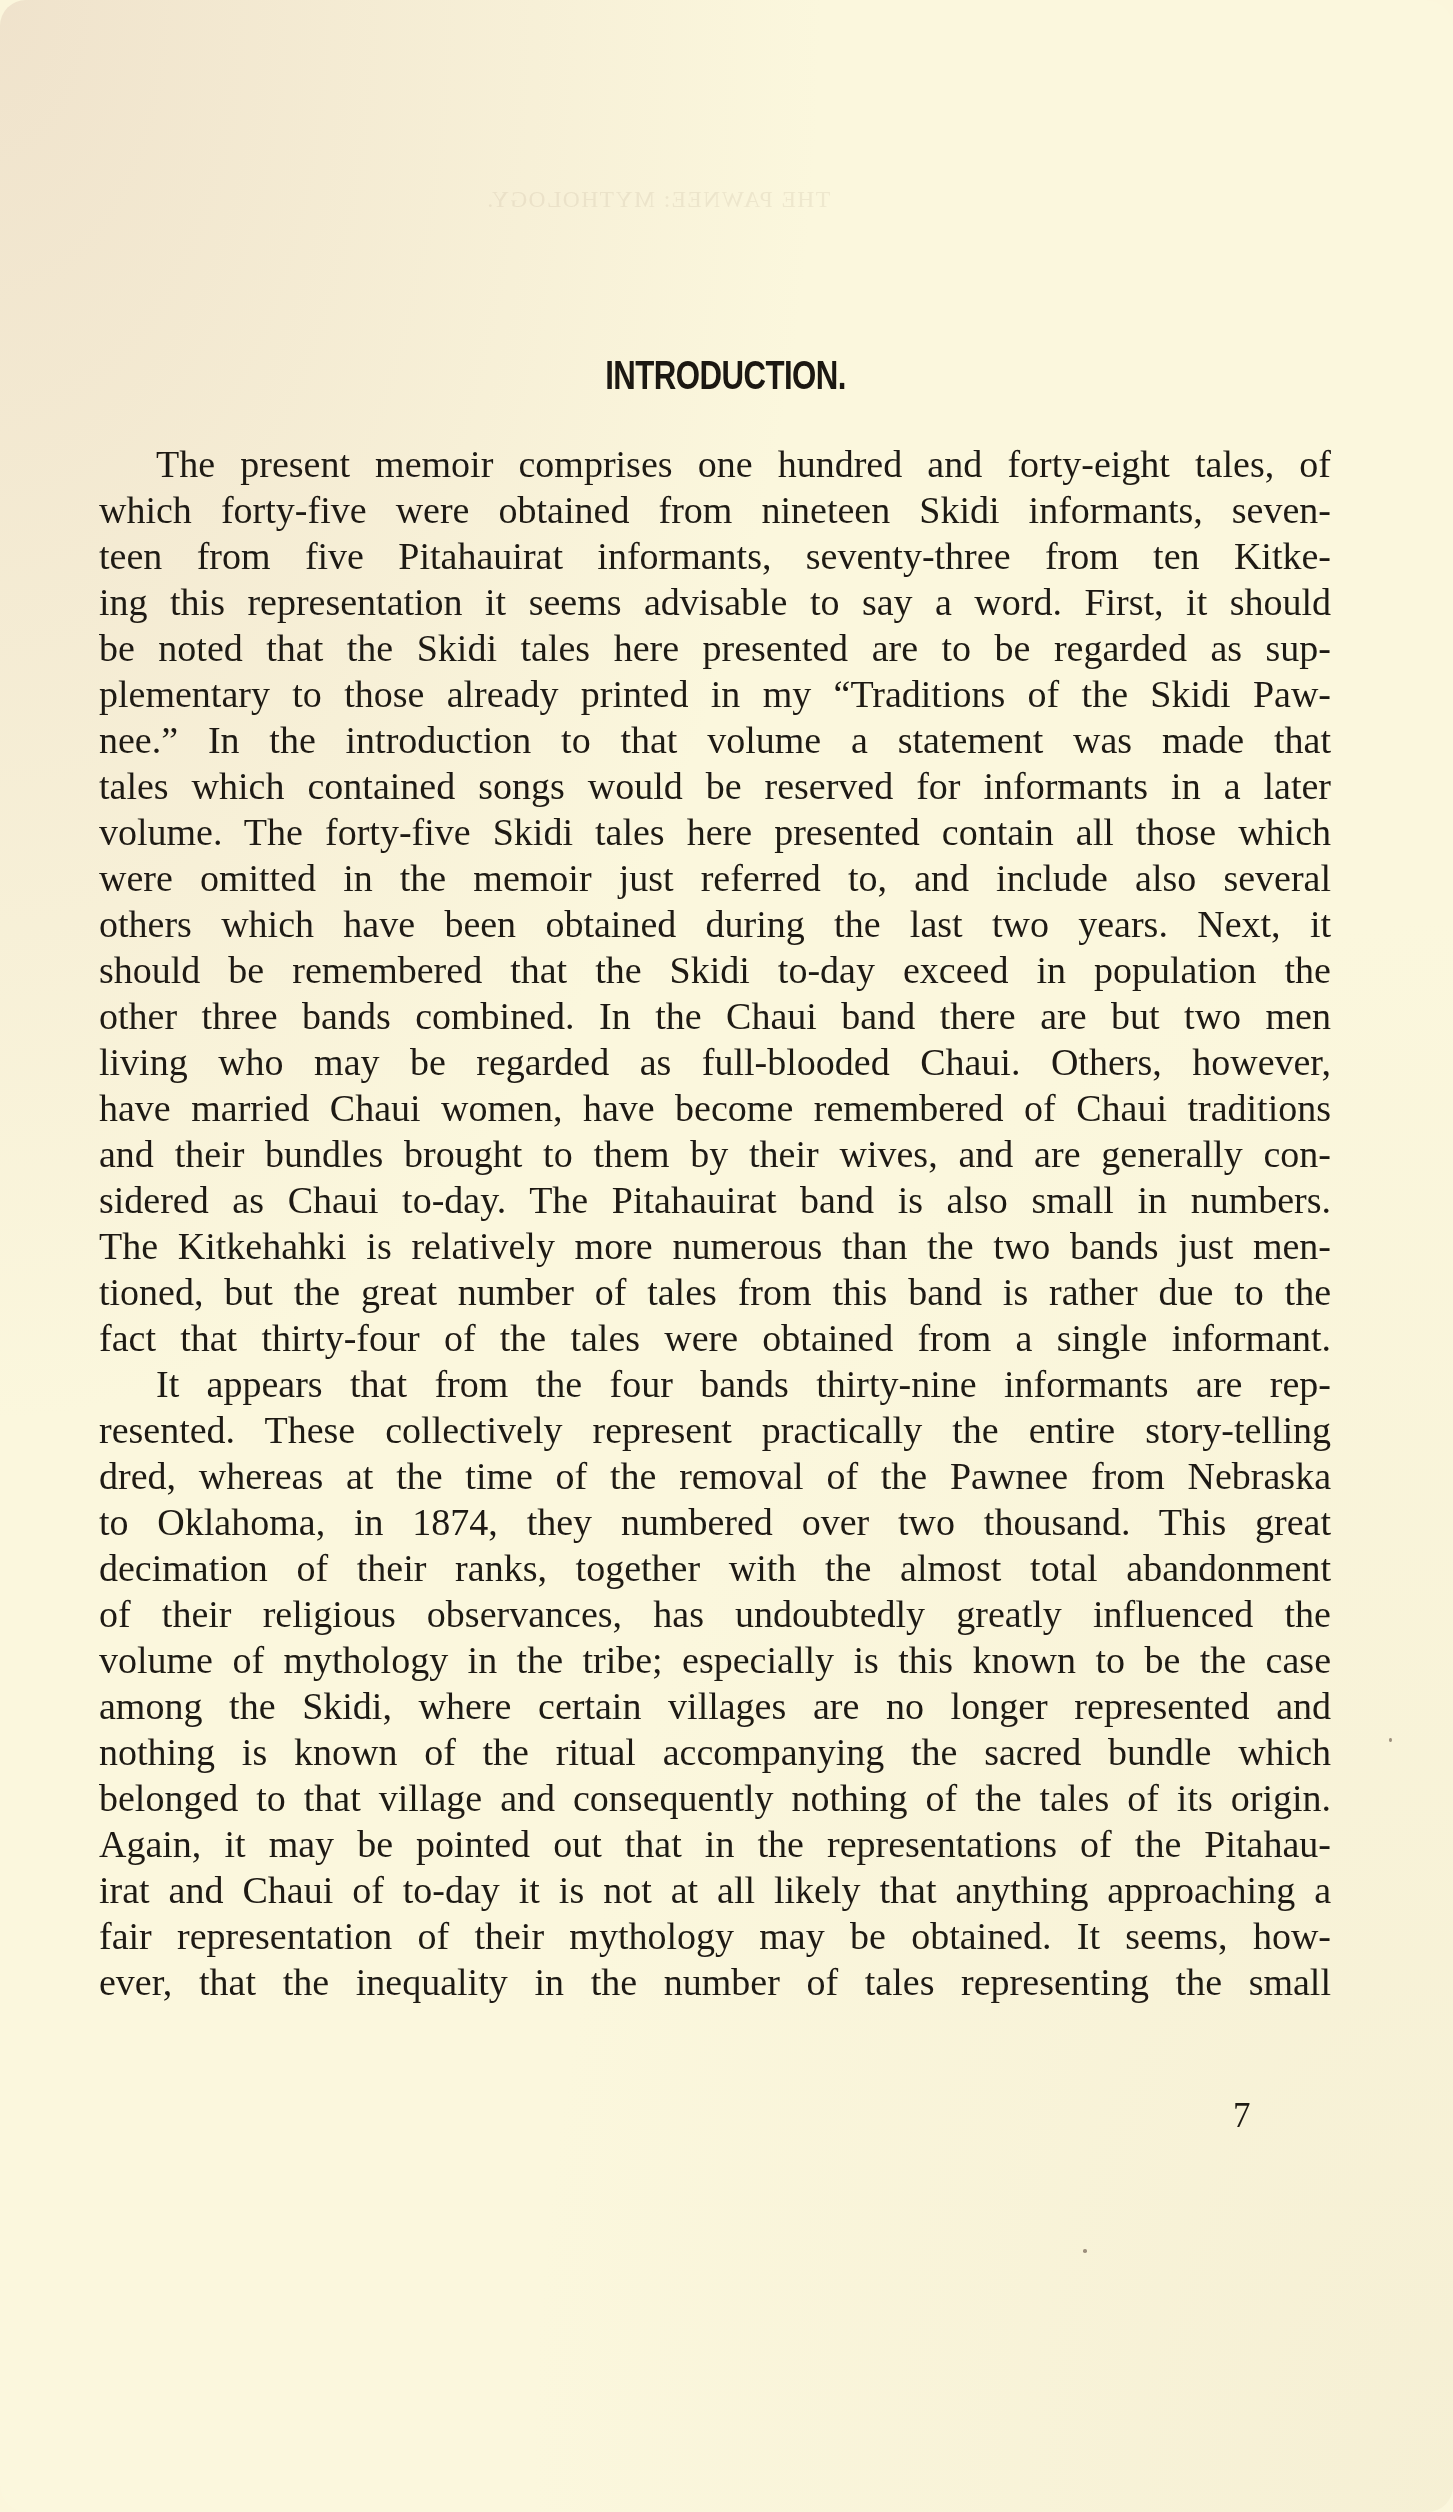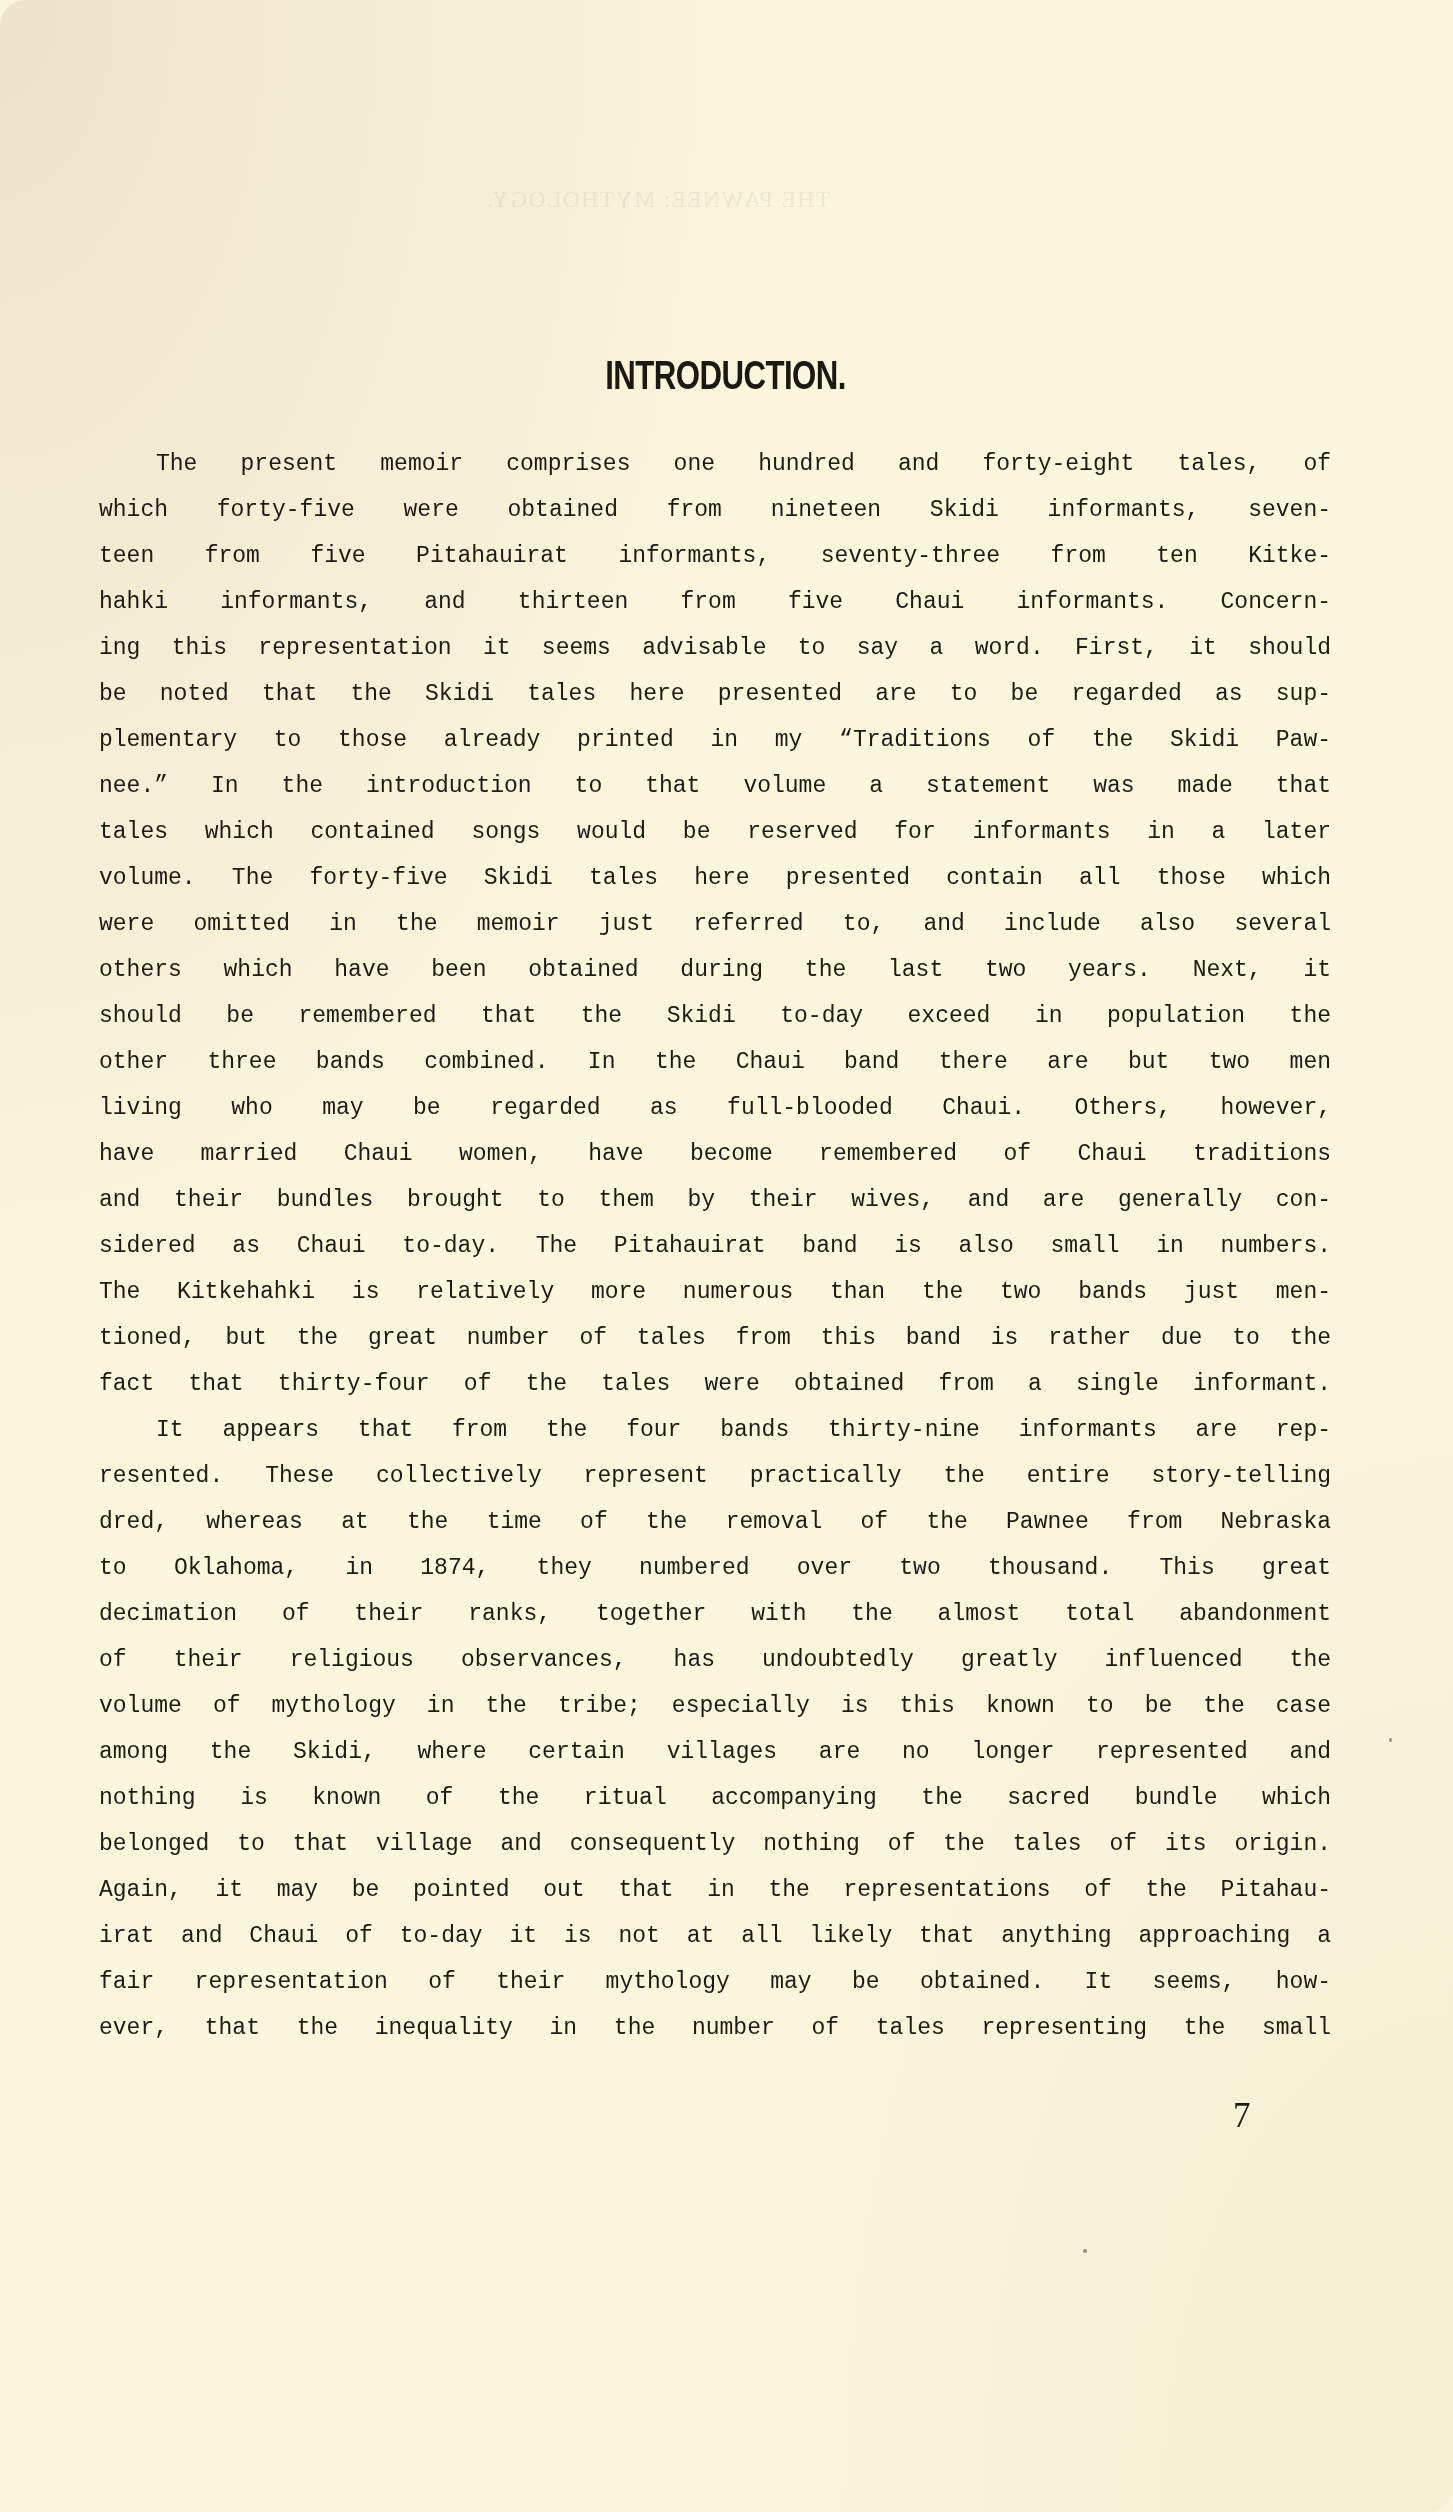--- a/index.html
+++ b/index.html
@@ -44,22 +44,22 @@
     letter-spacing: -0.7px;
     color: #1c1812;
     transform: scaleX(0.78);
     transform-origin: 722px 0;
   }
   .text-block {
     position: absolute;
     left: 99px;
     top: 441px;
     width: 1232px;
-    font-family: Liberation Mono, monospace;
-    font-size: 23px;
+    font-family: Liberation Serif, serif;
+    font-size: 38px;
     line-height: 46px;
     color: #1e1a14;
   }
   .line {
     display: block;
     height: 46px;
     text-align: justify;
     text-align-last: justify;
     white-space: nowrap;
     overflow: visible;
@@ -100,21 +100,20 @@
   <div class="ghost" style="left:486px; top:186px;">THE PAWNEE: MYTHOLOGY.</div>
 
   <h1 class="heading" style="margin:0;">INTRODUCTION.</h1>
 
   <div class="text-block">
 
     <div class="paragraph">
       <div class="line indent"><span class="txt">The present memoir comprises one hundred and forty-eight tales, of</span></div>
       <div class="line"><span class="txt">which forty-five were obtained from nineteen Skidi informants, seven-</span></div>
       <div class="line"><span class="txt">teen from five Pitahauirat informants, seventy-three from ten Kitke-</span></div>
-      <div class="line"><span class="txt">hahki informants, and thirteen from five Chaui informants.  Concern-</span></div>
       <div class="line"><span class="txt">ing this representation it seems advisable to say a word.  First, it should</span></div>
       <div class="line"><span class="txt">be noted that the Skidi tales here presented are to be regarded as sup-</span></div>
       <div class="line"><span class="txt">plementary to those already printed in my “Traditions of the Skidi Paw-</span></div>
       <div class="line"><span class="txt">nee.”  In the introduction to that volume a statement was made that</span></div>
       <div class="line"><span class="txt">tales which contained songs would be reserved for informants in a later</span></div>
       <div class="line"><span class="txt">volume.  The forty-five Skidi tales here presented contain all those which</span></div>
       <div class="line"><span class="txt">were omitted in the memoir just referred to, and include also several</span></div>
       <div class="line"><span class="txt">others which have been obtained during the last two years.  Next, it</span></div>
       <div class="line"><span class="txt">should be remembered that the Skidi to-day exceed in population the</span></div>
       <div class="line"><span class="txt">other three bands combined.  In the Chaui band there are but two men</span></div>

